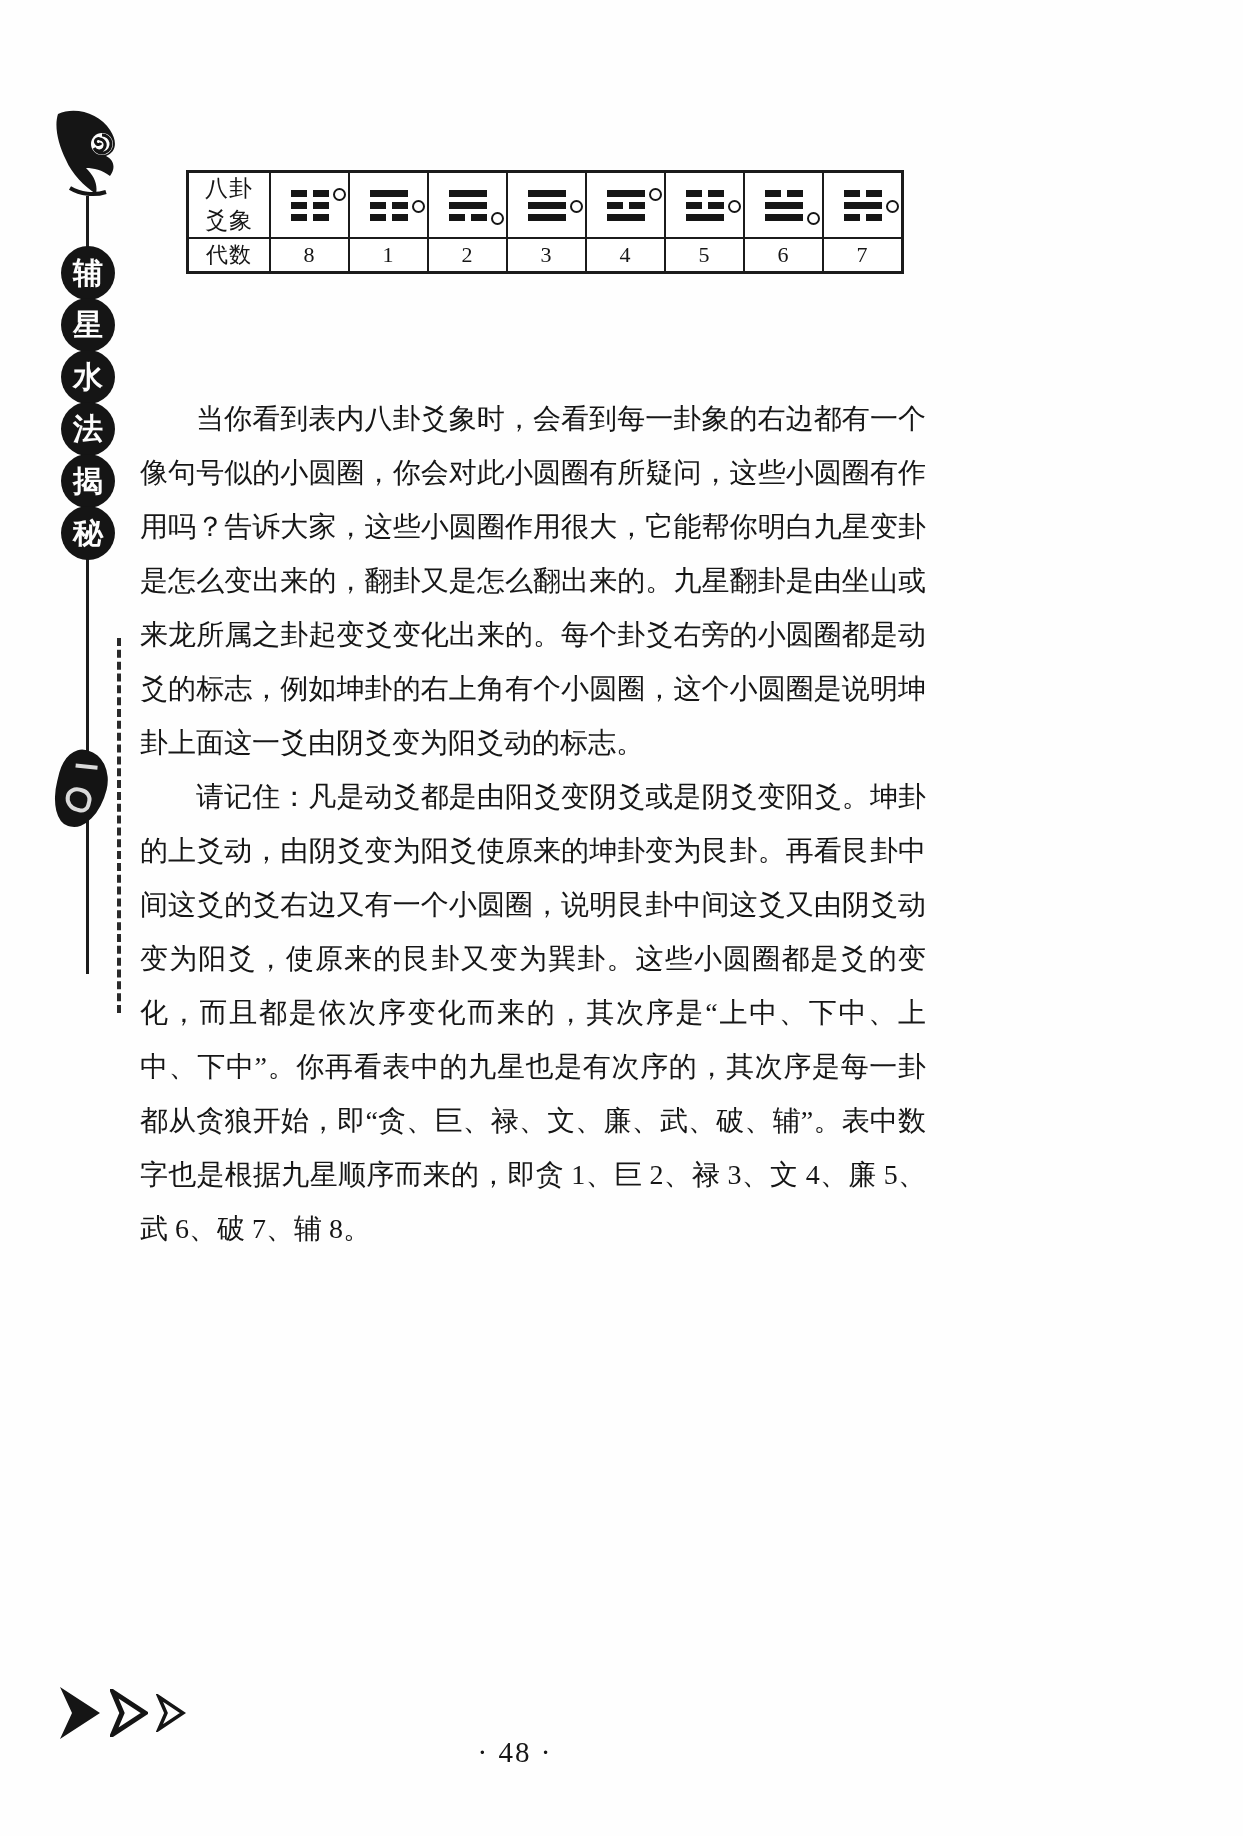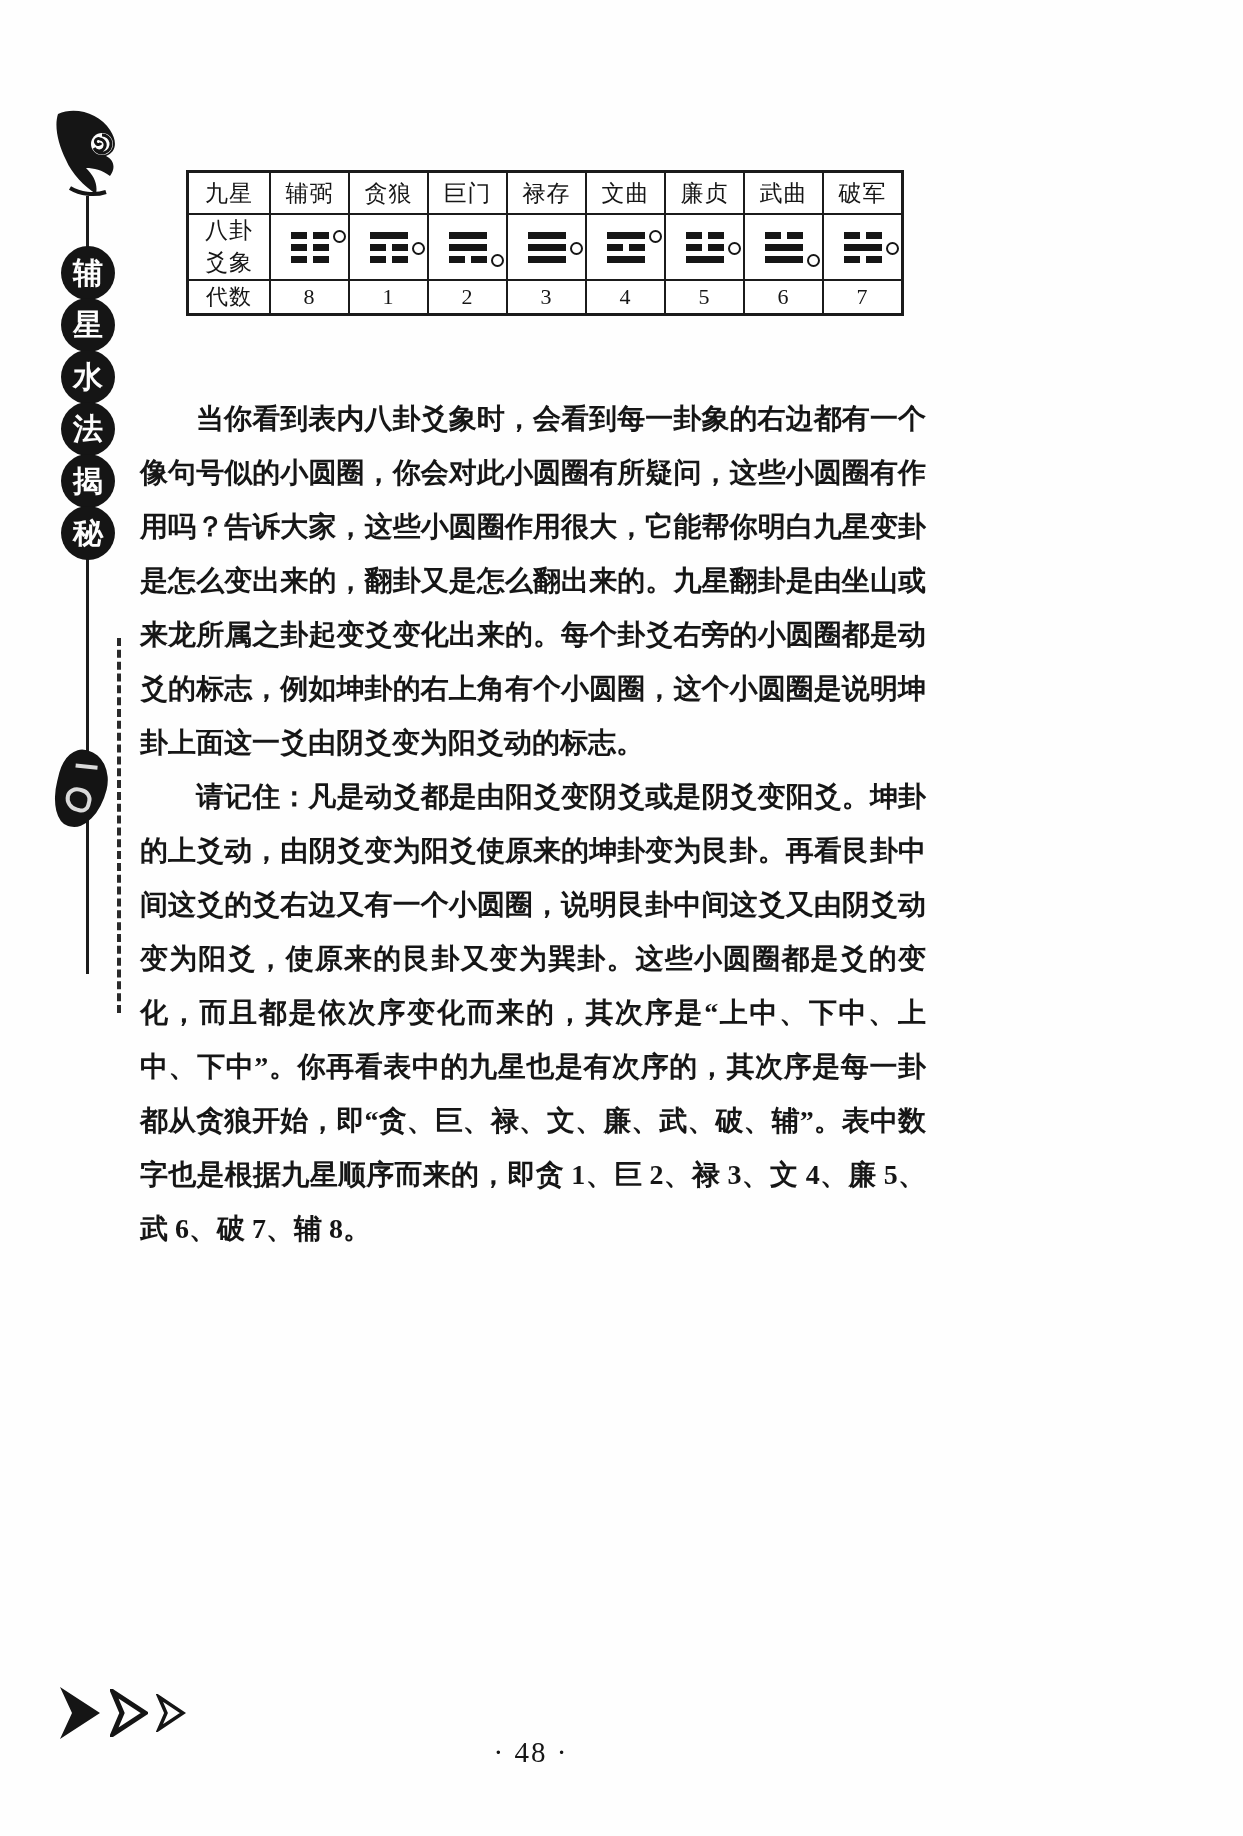--- a/index.html
+++ b/index.html
@@ -66,26 +66,26 @@
     position:absolute;right:-17px;width:9px;height:9px;border-radius:50%;
     border:2px solid #161616;background:#fff;
   }
 
   
   .bodytext{
     position:absolute;left:140px;top:392px;width:786px;
     font-size:28px;line-height:54px;
     text-align:justify;text-justify:inter-ideograph;
   }
-  .bodytext p{margin:0;text-indent:2em;font-weight:bold;}
+  .bodytext p{margin:0;text-indent:2em;}
 
   
   .pagenum{
     position:absolute;left:0;top:1736px;width:1030px;
-    text-align:center;font-size:29px;letter-spacing:2px;margin-left:16px;
+    text-align:center;font-size:29px;letter-spacing:2px;
   }
   .arrows{position:absolute;left:58px;top:1682px;width:150px;height:62px;display:flex;align-items:center;gap:8px;}
 </style>
 </head>
 <body>
 
 <div class="page">
 
   <svg class="wing" viewBox="0 0 72 92">
     <path d="M8,6 C26,-2 50,6 60,22 C68,34 66,44 56,48 C64,52 66,60 60,68 C52,62 44,60 36,60 C44,68 48,76 46,86 C34,78 22,66 16,52 C8,36 4,18 8,6 Z" fill="#151515"></path>
@@ -116,31 +116,20 @@
       <span>秘</span>
     </div>
 
   <div class="ink-blob">
       <span class="m1"></span>
       <span class="m2"></span>
     </div>
 
   <table class="gua-table">
     <tbody>
-        <tr class="r1">
-      <td class="lab">九星</td>
-      <td class="c">辅弼</td>
-      <td class="c">贪狼</td>
-      <td class="c">巨门</td>
-      <td class="c">禄存</td>
-      <td class="c">文曲</td>
-      <td class="c">廉贞</td>
-      <td class="c">武曲</td>
-      <td class="c">破军</td>
-    </tr>
     <tr class="r3">
       <td class="lab lab-2line">八卦
 爻象</td>
       <td class="c">
             <div class="tri">
               <div class="row" style="top: 0px;">
                 <span class="h1"></span>
                 <span class="h2"></span>
               </div>
               <div class="row" style="top: 12px;">

